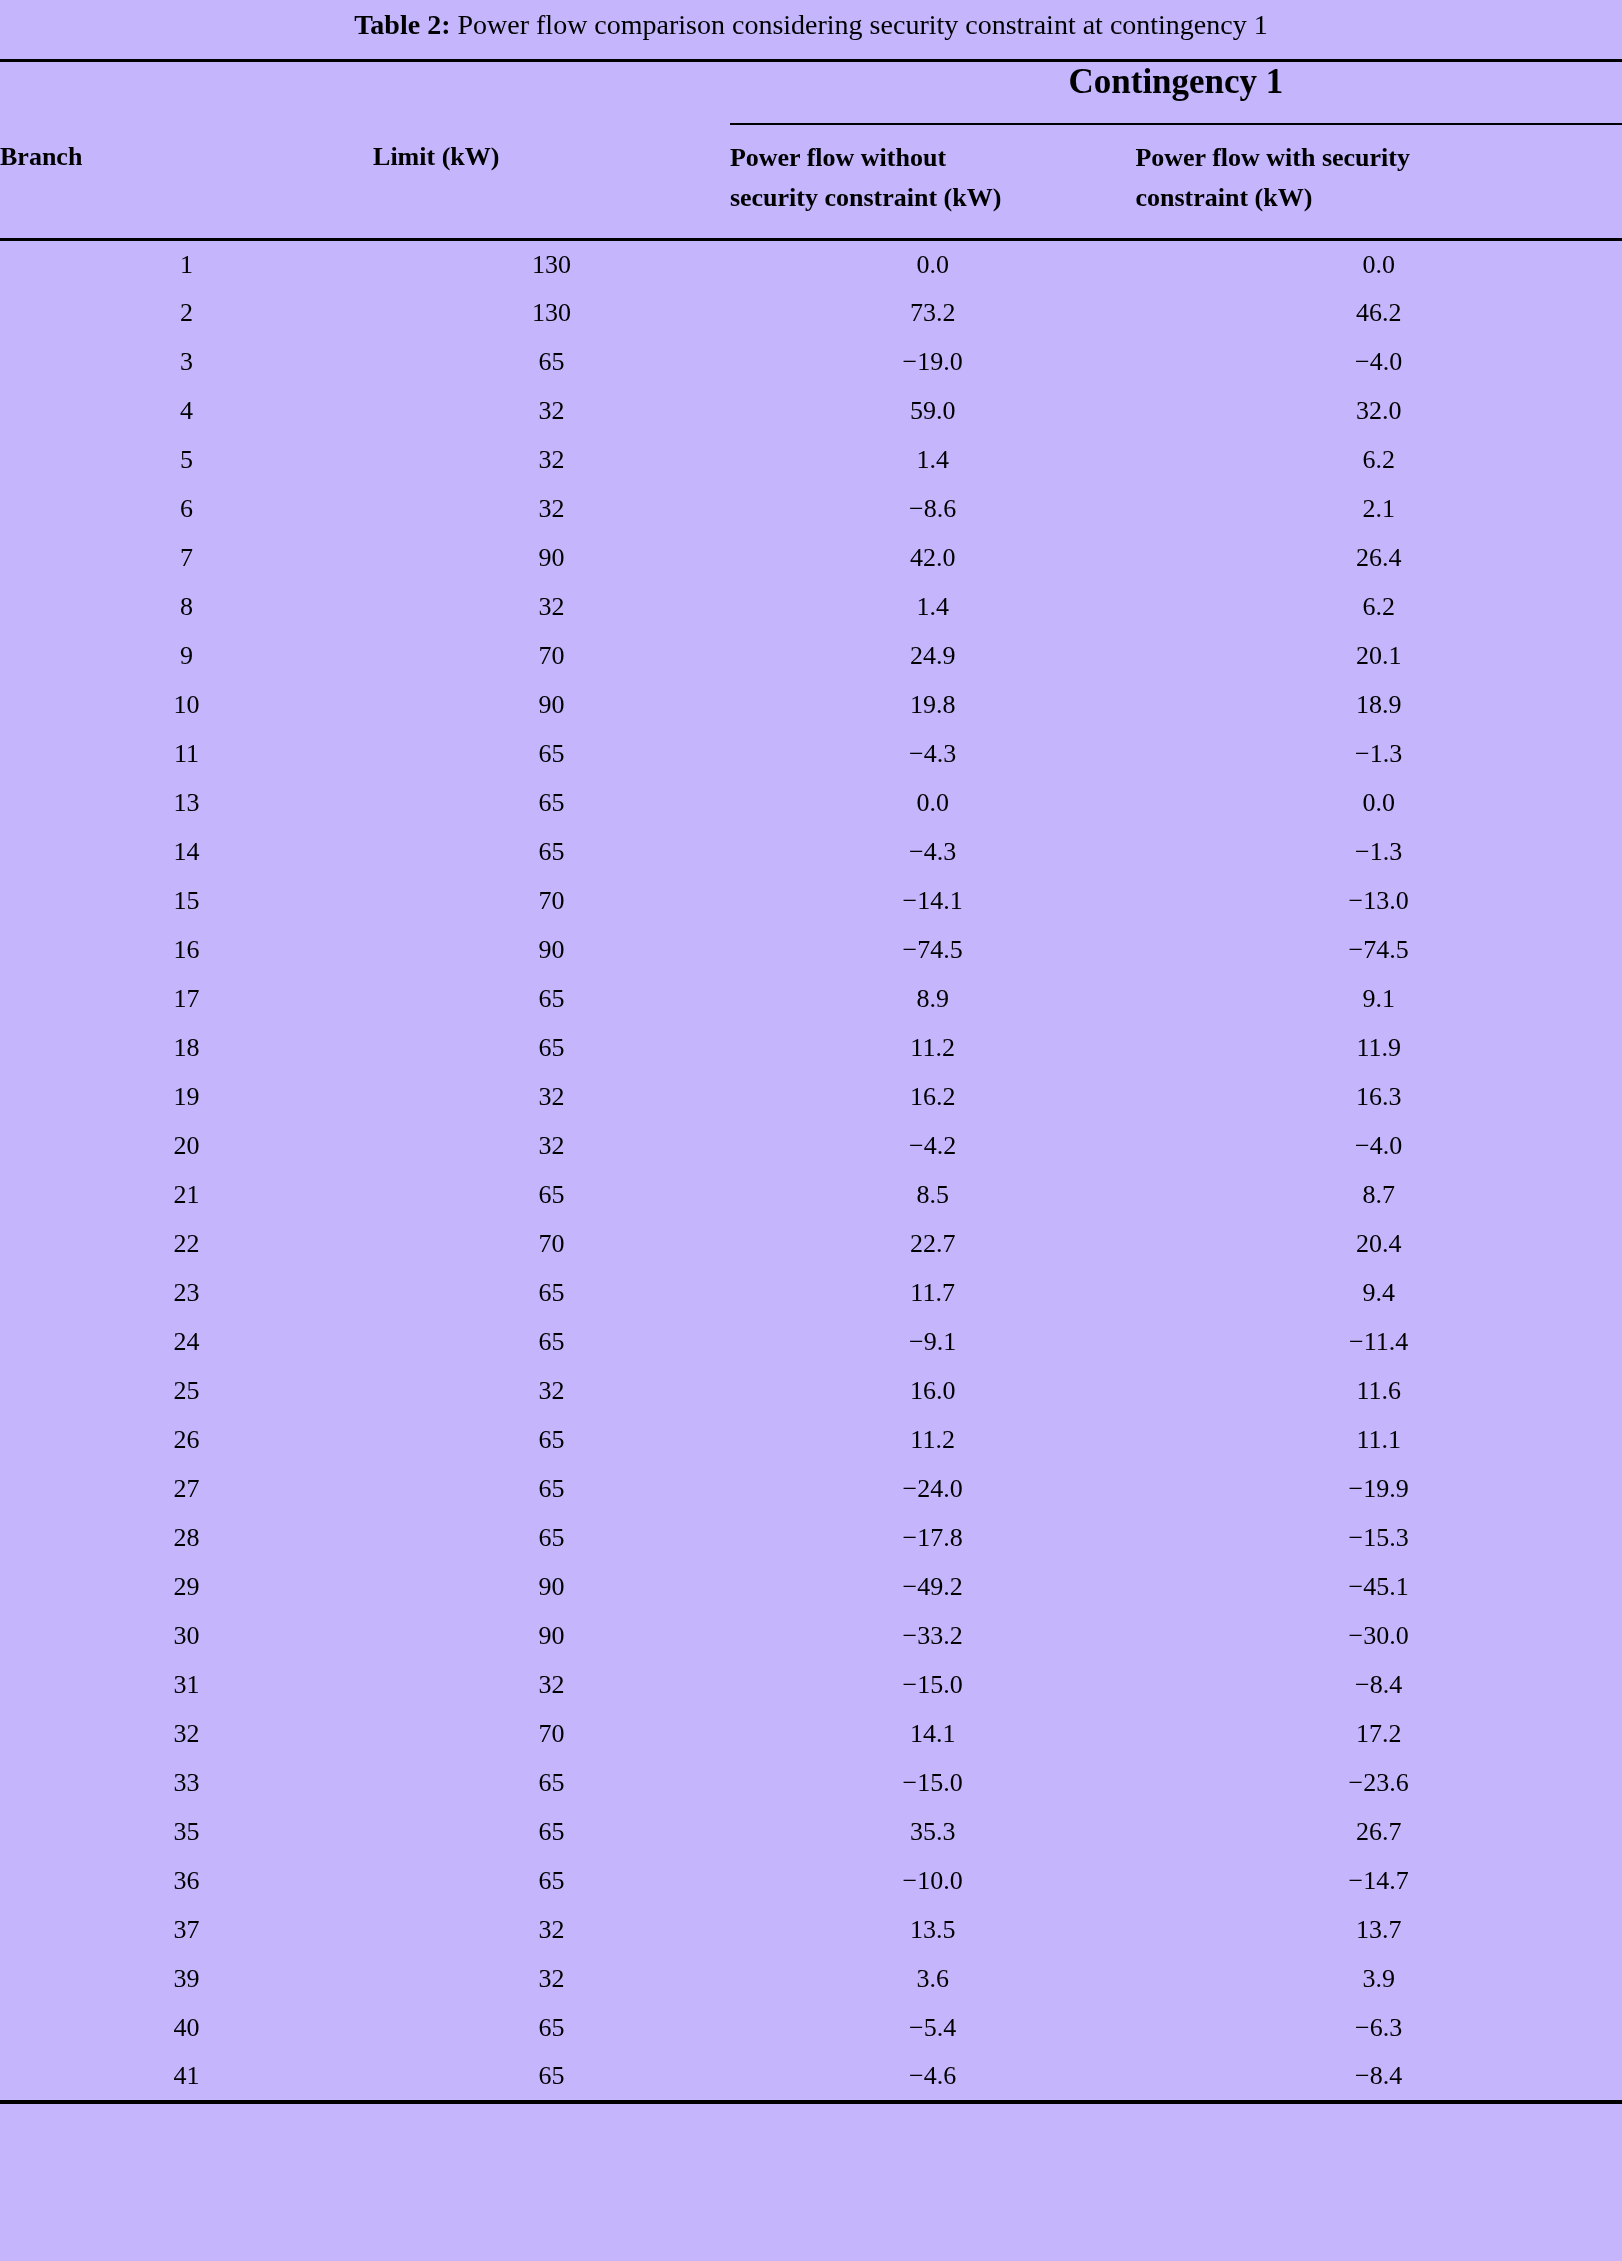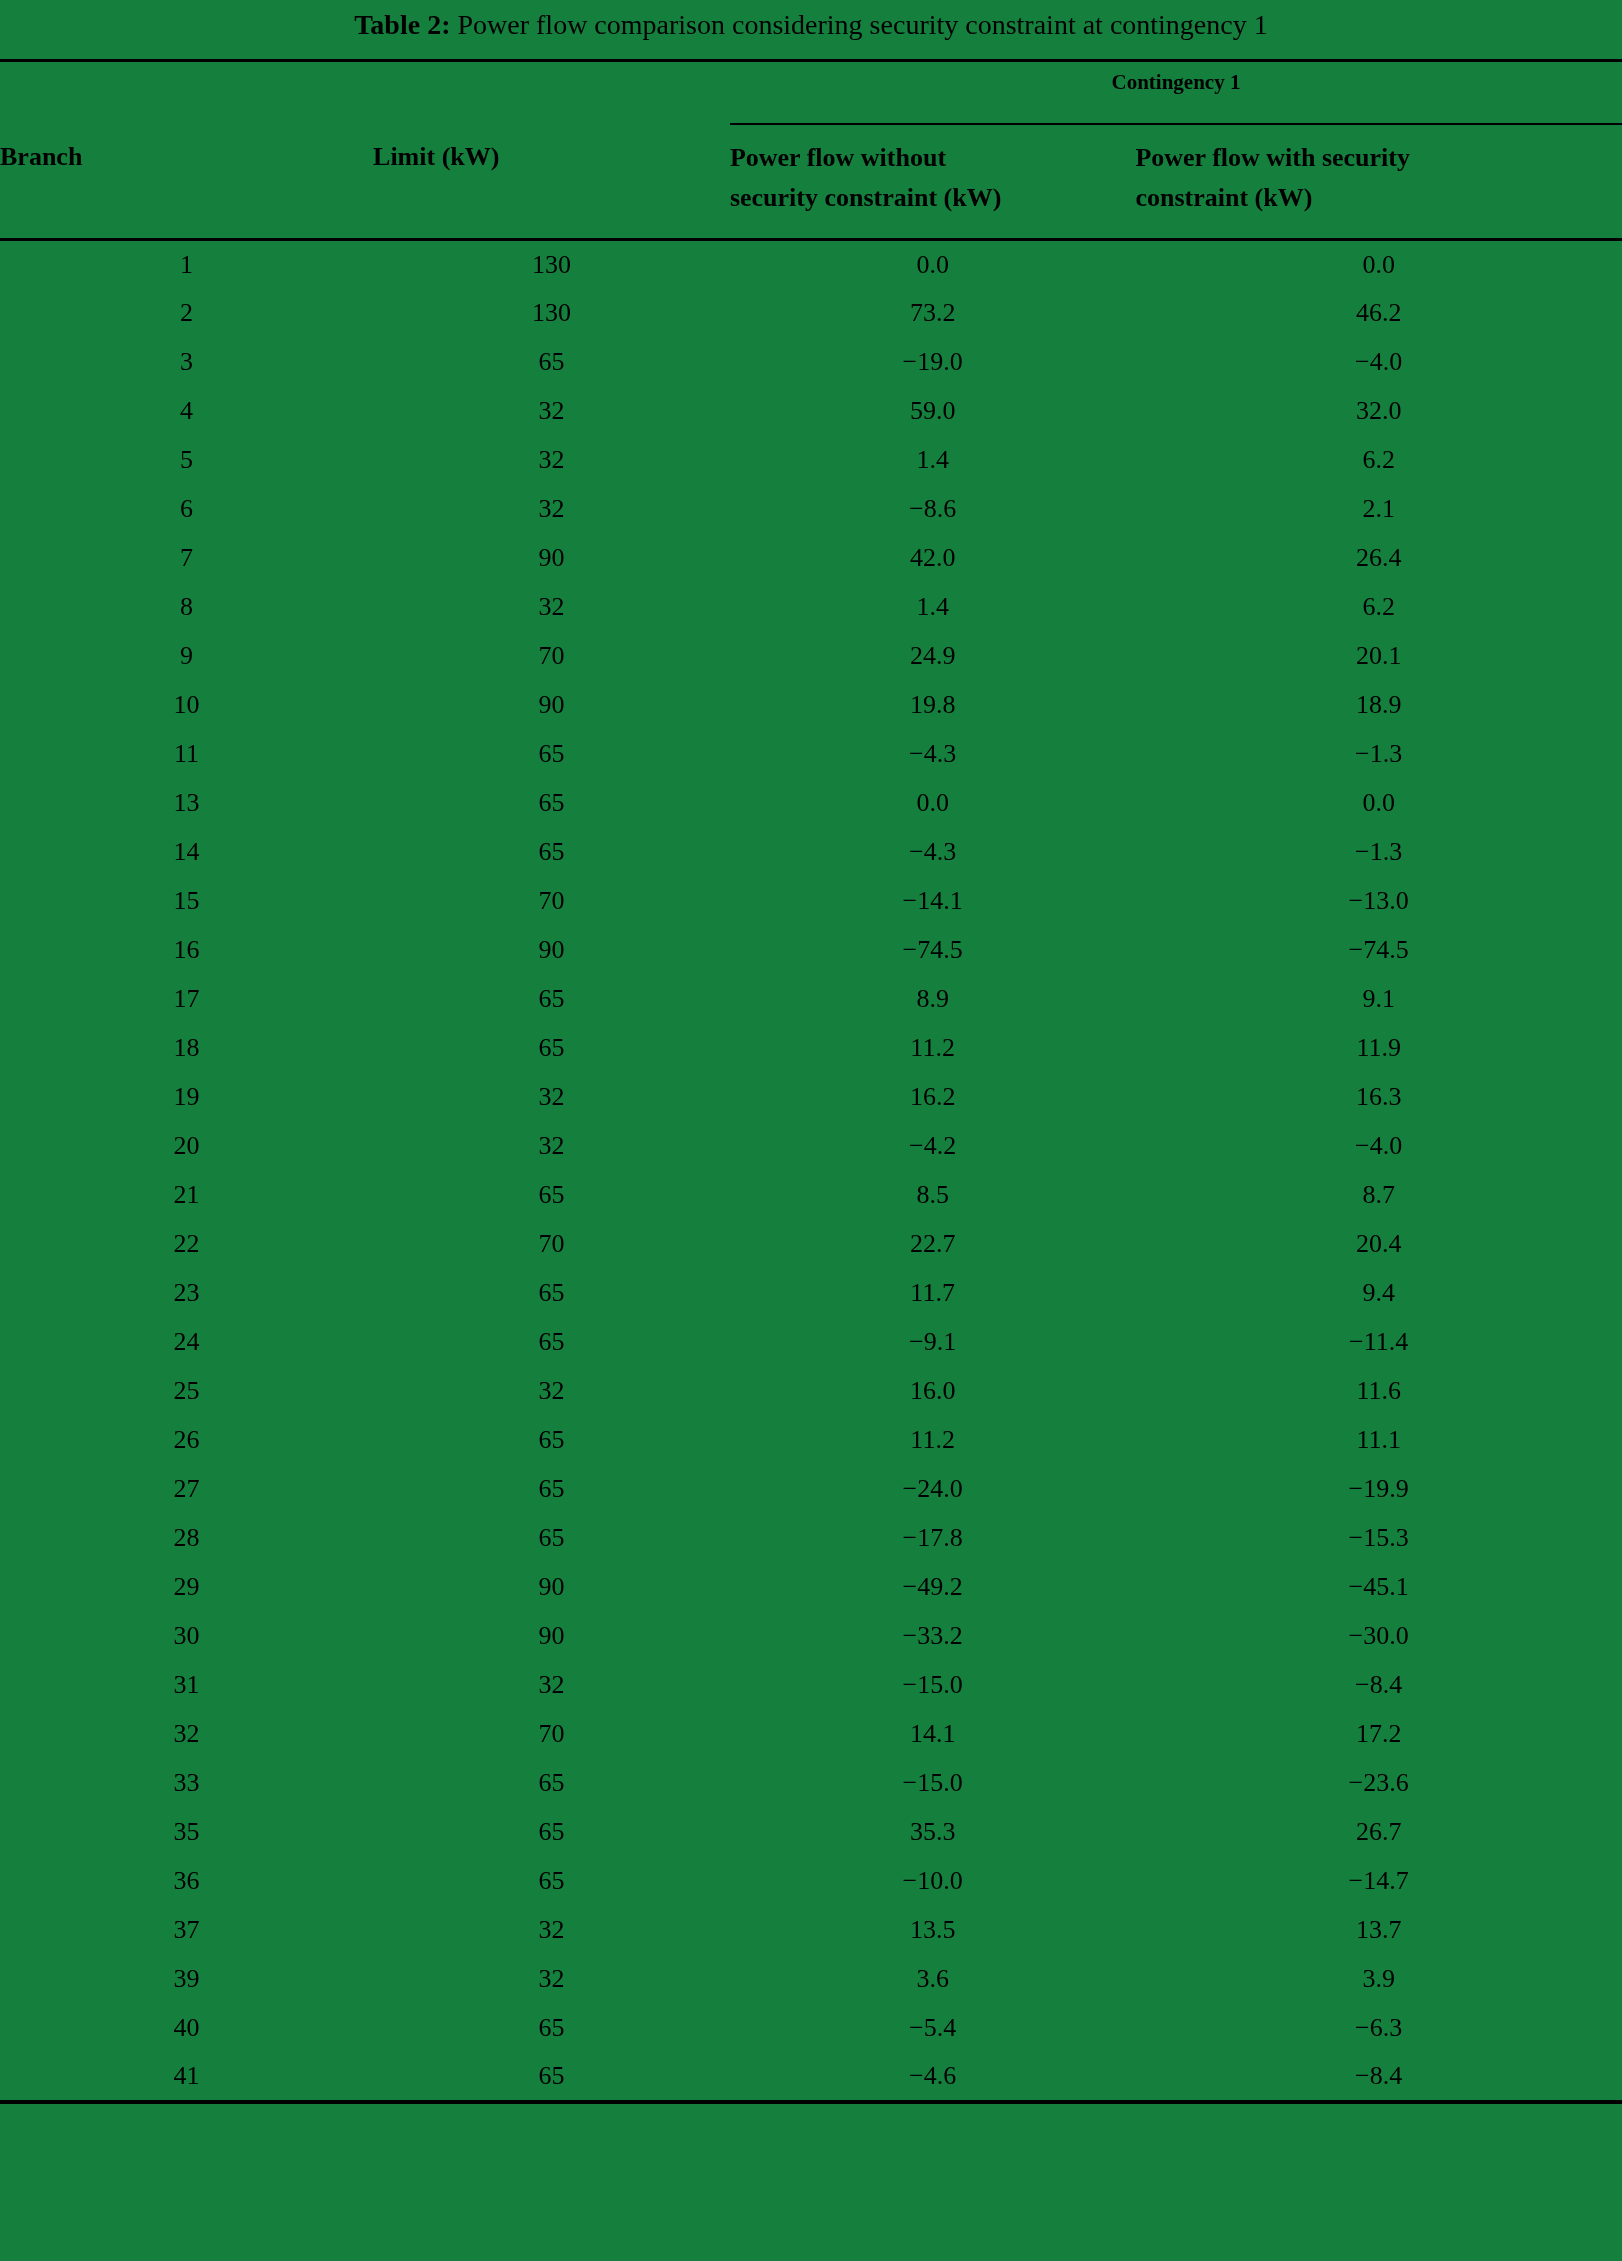--- a/index.html
+++ b/index.html
@@ -5,21 +5,21 @@
   * { margin: 0; padding: 0; box-sizing: border-box; }
   html, body {
     background: #ffffff;
     font-family: "Liberation Serif", "DejaVu Serif", serif;
     color: #000000;
   }
   .page {
     position: relative;
     width: 1622px;
     height: 2261px;
-    background: #15803d;
+    background: #c4b5fd;
     overflow: hidden;
   }
   .caption {
     width: 100%;
     text-align: center;
     font-size: 28px;
     line-height: 1.2;
     padding-top: 8.4px;
     height: 59px;
   }
@@ -32,21 +32,21 @@
     border-bottom: 4.2px solid #000000;
   }
   col.c1 { width: 23%; }
   col.c2 { width: 22%; }
   col.c3 { width: 25%; }
   col.c4 { width: 30%; }
   tr.group-row { height: 63px; }
   tr.group-row td, tr.group-row th { border: none; }
   th.group-header {
     font-weight: bold;
-    font-size: 21px;
+    font-size: 35px;
     text-align: center;
     vertical-align: middle;
     border-bottom: 2.5px solid #000000 !important;
     padding-bottom: 20px;
   }
   tr.col-header-row { height: 116px; }
   tr.col-header-row th {
     font-weight: bold;
     font-size: 26px;
     text-align: left;

